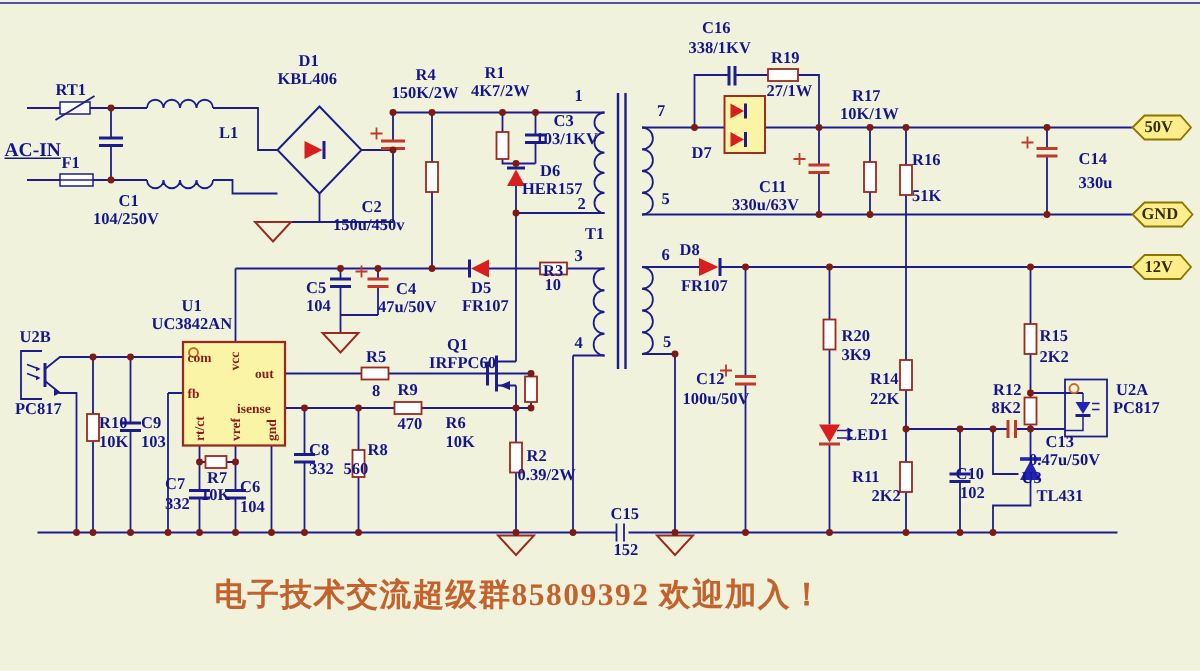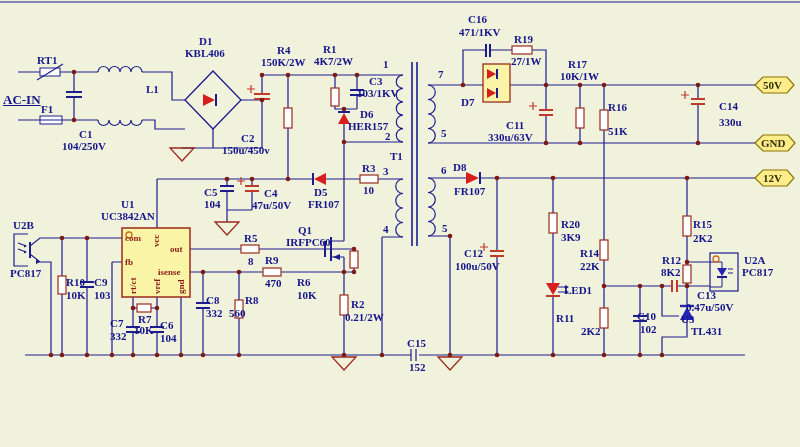--- a/index.html
+++ b/index.html
@@ -345,21 +345,21 @@
 <div class="lb" style="left:348px;top:121px">HER157</div>
 <div class="lb" style="left:390px;top:151px">T1</div>
 <div class="lb" style="left:383px;top:59px">1</div>
 <div class="lb" style="left:385px;top:131px">2</div>
 <div class="lb" style="left:383px;top:166px">3</div>
 <div class="lb" style="left:383px;top:224px">4</div>
 <div class="lb" style="left:438px;top:69px">7</div>
 <div class="lb" style="left:441px;top:128px">5</div>
 <div class="lb" style="left:441px;top:165px">6</div>
 <div class="lb" style="left:442px;top:223px">5</div>
-<div class="lb" style="left:362px;top:163px">R3</div>
+<div class="lb" style="left:362px;top:176px">R3</div>
 <div class="lb" style="left:363px;top:185px">10</div>
 <div class="lb" style="left:314px;top:187px">D5</div>
 <div class="lb" style="left:308px;top:199px">FR107</div>
 <div class="lb" style="left:204px;top:187px">C5</div>
 <div class="lb" style="left:204px;top:199px">104</div>
 <div class="lb" style="left:264px;top:188px">C4</div>
 <div class="lb" style="left:252px;top:200px">47u/50V</div>
 <div class="lb" style="left:121px;top:199px">U1</div>
 <div class="lb" style="left:101px;top:211px">UC3842AN</div>
 <div class="lb" style="left:13px;top:220px">U2B</div>
@@ -380,36 +380,36 @@
 <div class="lb" style="left:229px;top:308px">560</div>
 <div class="lb" style="left:265px;top:255px">R9</div>
 <div class="lb" style="left:265px;top:278px">470</div>
 <div class="lb" style="left:244px;top:233px">R5</div>
 <div class="lb" style="left:248px;top:256px">8</div>
 <div class="lb" style="left:298px;top:225px">Q1</div>
 <div class="lb" style="left:286px;top:237px">IRFPC60</div>
 <div class="lb" style="left:297px;top:277px">R6</div>
 <div class="lb" style="left:297px;top:290px">10K</div>
 <div class="lb" style="left:351px;top:299px">R2</div>
-<div class="lb" style="left:345px;top:312px">0.21/2W</div>
+<div class="lb" style="left:345px;top:312px">0.39/2W</div>
 <div class="lb" style="left:407px;top:338px">C15</div>
 <div class="lb" style="left:409px;top:362px">152</div>
 <div class="lb" style="left:453px;top:162px">D8</div>
 <div class="lb" style="left:454px;top:186px">FR107</div>
 <div class="lb" style="left:464px;top:248px">C12</div>
 <div class="lb" style="left:455px;top:261px">100u/50V</div>
 <div class="lb" style="left:561px;top:219px">R20</div>
 <div class="lb" style="left:561px;top:232px">3K9</div>
 <div class="lb" style="left:564px;top:285px">LED1</div>
 <div class="lb" style="left:580px;top:248px">R14</div>
 <div class="lb" style="left:580px;top:261px">22K</div>
-<div class="lb" style="left:556px;top:313px">R11</div>
+<div class="lb" style="left:568px;top:313px">R11</div>
 <div class="lb" style="left:581px;top:326px">2K2</div>
 <div class="lb" style="left:468px;top:14px">C16</div>
-<div class="lb" style="left:459px;top:27px">471/1KV</div>
+<div class="lb" style="left:459px;top:27px">338/1KV</div>
 <div class="lb" style="left:514px;top:34px">R19</div>
 <div class="lb" style="left:511px;top:56px">27/1W</div>
 <div class="lb" style="left:461px;top:97px">D7</div>
 <div class="lb" style="left:506px;top:120px">C11</div>
 <div class="lb" style="left:488px;top:132px">330u/63V</div>
 <div class="lb" style="left:568px;top:59px">R17</div>
 <div class="lb" style="left:560px;top:71px">10K/1W</div>
 <div class="lb" style="left:608px;top:102px">R16</div>
 <div class="lb" style="left:608px;top:126px">51K</div>
 <div class="lb" style="left:719px;top:101px">C14</div>
@@ -433,14 +433,15 @@
 <div class="pin" style="left:158px;top:268px">isense</div>
 <div class="pin rot" style="left:152px;top:247px">vcc</div>
 <div class="pin rot" style="left:129px;top:294px">rt/ct</div>
 <div class="pin rot" style="left:153px;top:294px">vref</div>
 <div class="pin rot" style="left:177px;top:294px">gnd</div>
 
 <div class="tagtext" style="left:763px;top:80px">50V</div>
 <div class="tagtext" style="left:761px;top:138px">GND</div>
 <div class="tagtext" style="left:763px;top:173px">12V</div>
 
+<div class="banner" style="left:143px;top:386px">电子技术交流超级群85809392 欢迎加入！</div>
 
 </div>
 
 </body></html>

